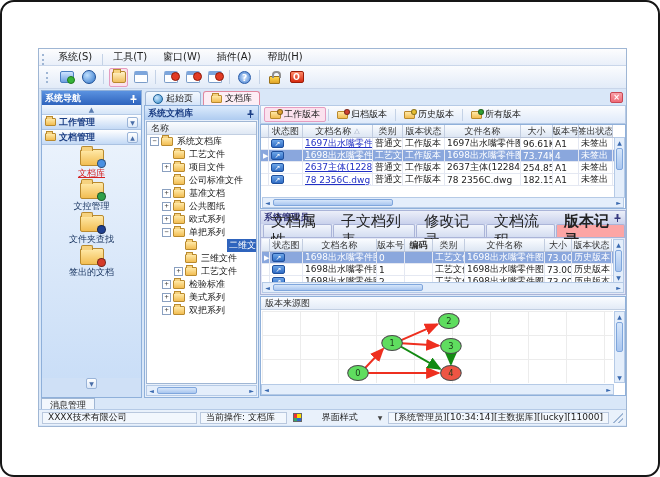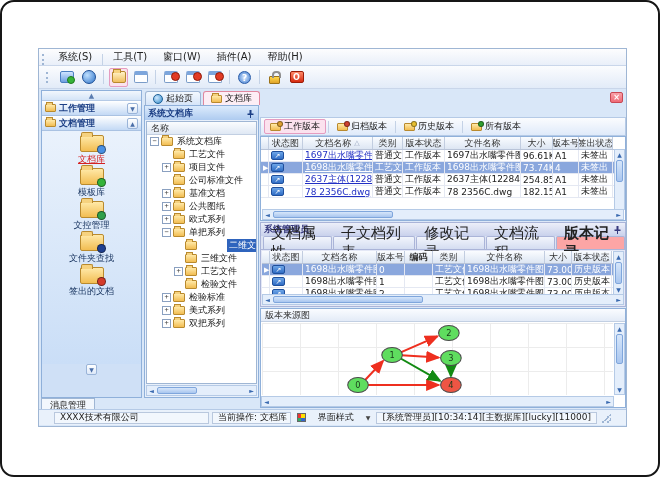--- a/index.html
+++ b/index.html
@@ -73,21 +73,21 @@
   .tnode .tlbl{padding:0 2px;}
   .tnode.selected .tlbl{background:#2f64bd;color:#fff;margin-left:28px;}
   .hscroll{position:absolute;left:1px;right:1px;bottom:1px;height:11px;background:#e4eefb;border:1px solid #b5cae6;display:flex;align-items:center;}
   .vscroll{position:absolute;width:11px;background:#e4eefb;border:1px solid #b5cae6;display:flex;flex-direction:column;align-items:center;}
   .sarrow{color:#3a6ab0;font-size:6px;line-height:9px;width:9px;text-align:center;flex:none;}
   .sthumb{background:linear-gradient(#d6e6fa,#a9c6ef);border:1px solid #7fa6dc;border-radius:2px;}
   .hscroll .sthumb{height:7px;width:40px;margin:0 1px;}
   .vscroll .sthumb{width:7px;height:22px;margin:1px 0;}
 
   
-  .doc-panel{position:absolute;left:221px;top:68px;width:366px;height:293px;background:#dce8f8;}
+  .doc-panel{position:absolute;left:221px;top:56px;width:366px;height:293px;background:#dce8f8;}
   .verbar{position:absolute;left:0;top:0;width:100%;height:19px;background:linear-gradient(#fbfcfe,#dfeafa);border:1px solid #b5cae6;display:flex;align-items:center;gap:2px;padding:0 3px;}
   .verbtn{height:15px;display:flex;align-items:center;gap:3px;padding:0 5px;border-radius:2px;border:1px solid transparent;}
   .verbtn.active{background:#fbe2ee;border-color:#e59cc0;}
   .vb-sep{width:1px;height:12px;background:#c4d2e6;}
   .vficon{width:11px;height:8px;background:linear-gradient(#ffe9a8,#f2bd52);border:1px solid #b98a2e;border-radius:1px;position:relative;}
   .vficon i{position:absolute;right:-3px;top:-3px;width:6px;height:6px;border-radius:50%;border:1px solid rgba(0,0,0,.4);}
 
   .grid-wrap{position:absolute;background:#fff;border:1px solid #8fb0da;overflow:hidden;}
   .upper-grid{left:0;top:19px;width:366px;height:85px;}
   .hint-row{height:12px;background:#e2e4f4;border-bottom:1px solid #c8cce6;color:#8f93cc;display:flex;align-items:center;padding:0 4px;font-size:8.5px;white-space:nowrap;}
@@ -112,25 +112,25 @@
   .dtab.active{background:#fca5a5;font-weight:bold;}
   .detail-gridbox{position:absolute;left:1px;right:1px;top:28px;bottom:12px;background:#fff;overflow:hidden;}
 
   .graph-sec{position:absolute;left:0;top:191px;width:366px;height:100px;background:#fff;border:1px solid #8fb0da;}
   .graph-label{height:13px;background:linear-gradient(#fafcff,#e3ebf7);border-bottom:1px solid #c2cfe2;display:flex;align-items:center;padding:0 4px;color:#333;}
   .graph-box{position:absolute;left:1px;right:12px;top:14px;bottom:12px;background:#fff;
     background-image:linear-gradient(to right,#ececec 1px,transparent 1px),linear-gradient(to bottom,#ececec 1px,transparent 1px);
     background-size:38px 24px;}
 
   
-  .statusbar{position:absolute;left:0;bottom:1px;width:100%;height:16px;background:#e9f1fb;border-top:1px solid #b5cae6;display:flex;align-items:center;gap:3px;padding:0 15px;font-size:9px;}
+  .statusbar{position:absolute;left:0;bottom:1px;width:100%;height:16px;background:#e9f1fb;border-top:1px solid #b5cae6;display:flex;align-items:center;gap:3px;padding:0 3px;font-size:9px;}
   .seg{height:12px;border:1px solid #b9c8de;background:#f2f7fd;display:flex;align-items:center;padding:0 5px;white-space:nowrap;overflow:hidden;}
   .seg.company{width:155px;}
   .seg.op{flex:1;}
-  .style-btn{height:12px;display:flex;align-items:center;gap:12px;padding:0 3px;}
+  .style-btn{height:12px;display:flex;align-items:center;gap:20px;padding:0 3px;}
   .style-ic{width:9px;height:9px;display:grid;grid-template-columns:1fr 1fr;grid-template-rows:1fr 1fr;border:1px solid #666;}
   .style-ic b:nth-child(1){background:#e33;}.style-ic b:nth-child(2){background:#fd0;}
   .style-ic b:nth-child(3){background:#3a6;}.style-ic b:nth-child(4){background:#36c;}
   .ddarr{font-size:6px;color:#444;}
   .sizegrip{width:10px;height:10px;margin-left:1px;background:
     linear-gradient(135deg,transparent 50%,#9fb6d4 50%,#9fb6d4 60%,transparent 60%,transparent 75%,#9fb6d4 75%,#9fb6d4 85%,transparent 85%);}
   .pin{flex:none;}
 </style>
 </head>
 <body>
@@ -180,20 +180,29 @@
         <div class="tsep"></div>
         <div class="ti">
           <div class="g g-lock"></div>
         </div>
         <div class="ti">
           <div class="g g-exit"></div>
         </div>
       </div>
 
     <div class="sidebar">
+      <div class="sb-title">
+        <span>系统导航</span>
+        <span class="sp"></span>
+        <svg class="pin" width="9" height="9" viewBox="0 0 9 9">
+            <rect x="3.5" y="1" width="2" height="4" fill="#fff"></rect>
+            <rect x="1.5" y="4.5" width="6" height="1.5" fill="#fff"></rect>
+            <rect x="4" y="6" width="1" height="3" fill="#fff"></rect>
+          </svg>
+      </div>
       <div class="collapse-strip">
           <span>▲</span>
         </div>
       <div id="sb-groups">
           <div class="sb-group">
             <div class="minifolder"></div>
             <div>工作管理</div>
             <div class="sp"></div>
             <div class="vbtn">▼</div>
           </div>
@@ -203,26 +212,20 @@
             <div class="sp"></div>
             <div class="vbtn">▲</div>
           </div>
         </div>
       <div class="sb-items" id="sb-items">
           <div class="sb-item active">
             <div class="bigfolder">
               <div class="badge" style="background: rgb(74, 144, 226);"></div>
             </div>
             <div class="lbl">文档库</div>
-          </div>
-          <div class="sb-item">
-            <div class="bigfolder">
-              <div class="badge" style="background: rgb(53, 179, 58);"></div>
-            </div>
-            <div class="lbl">模板库</div>
           </div>
           <div class="sb-item">
             <div class="bigfolder">
               <div class="badge" style="background: rgb(47, 160, 74);"></div>
             </div>
             <div class="lbl">文控管理</div>
           </div>
           <div class="sb-item">
             <div class="bigfolder">
               <div class="badge" style="background: rgb(31, 63, 143);"></div>
@@ -321,25 +324,20 @@
             </div>
             <div class="tnode" style="padding-left: 27px;">
               <div class="expander none"></div>
               <div class="tfolder"></div>
               <div class="tlbl">三维文件</div>
             </div>
             <div class="tnode" style="padding-left: 27px;">
               <div class="expander">+</div>
               <div class="tfolder"></div>
               <div class="tlbl">工艺文件</div>
-            </div>
-            <div class="tnode" style="padding-left: 27px;">
-              <div class="expander none"></div>
-              <div class="tfolder"></div>
-              <div class="tlbl">检验文件</div>
             </div>
             <div class="tnode" style="padding-left: 15px;">
               <div class="expander">+</div>
               <div class="tfolder"></div>
               <div class="tlbl">检验标准</div>
             </div>
             <div class="tnode" style="padding-left: 15px;">
               <div class="expander">+</div>
               <div class="tfolder"></div>
               <div class="tlbl">美式系列</div>

